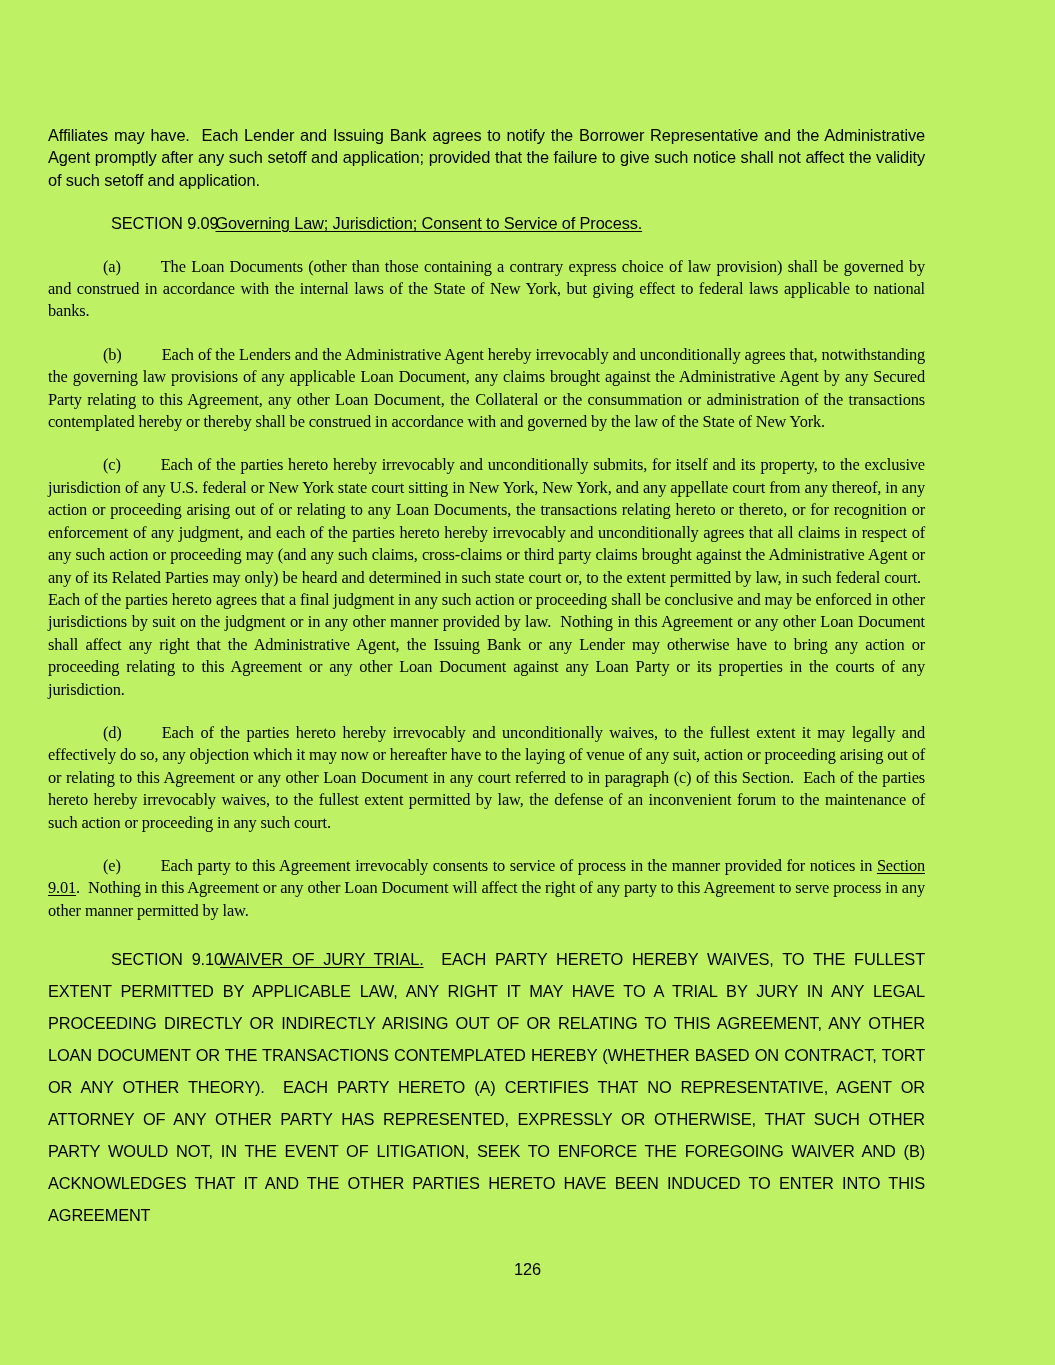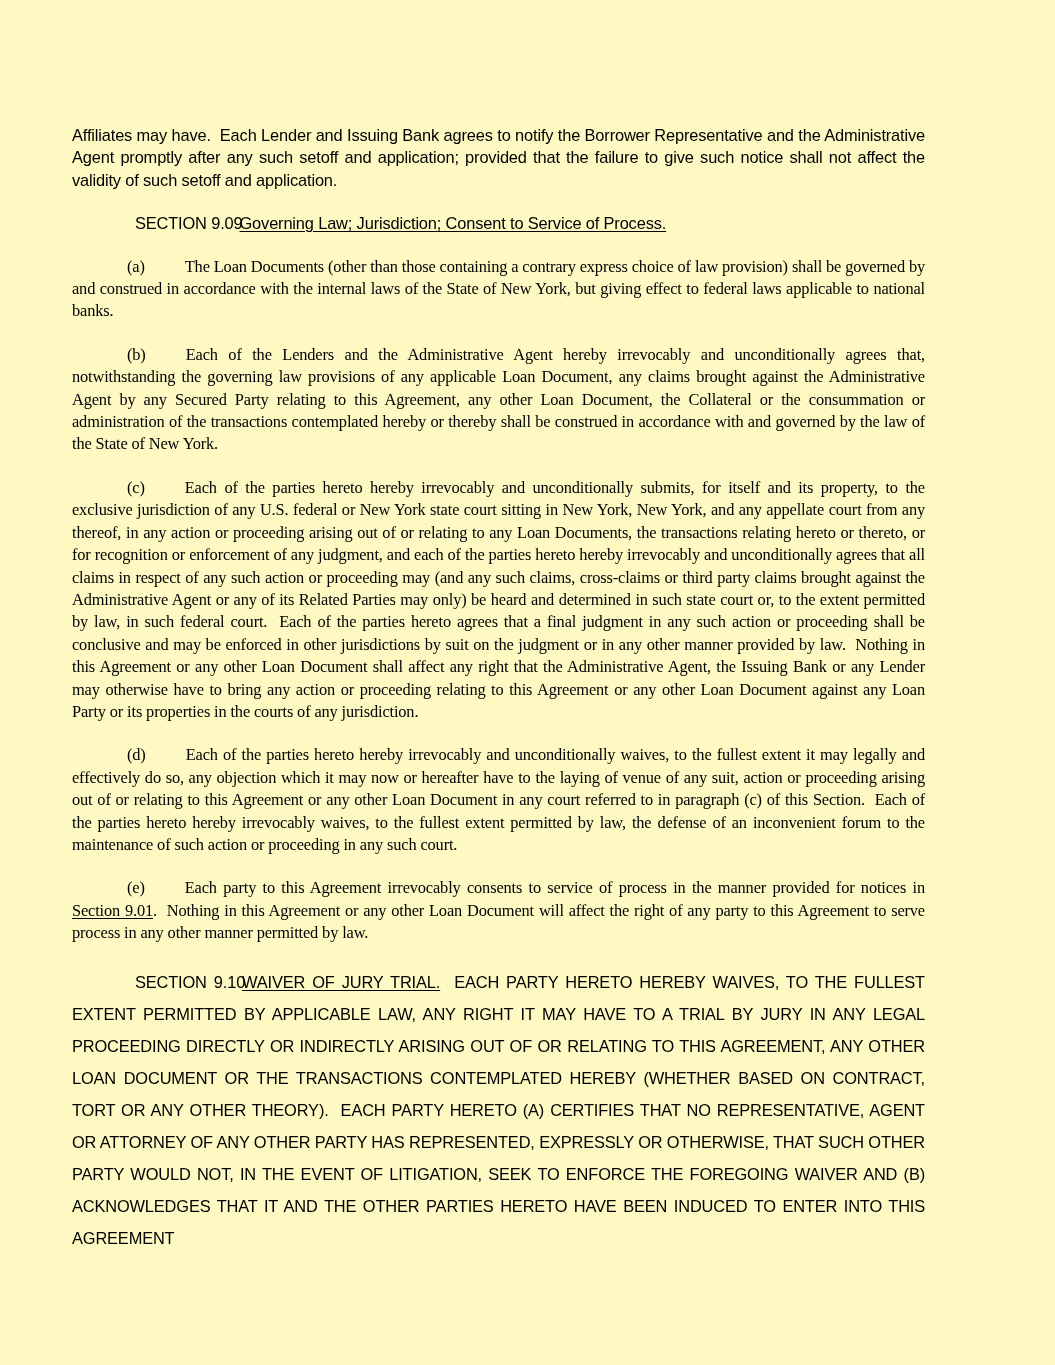--- a/index.html
+++ b/index.html
@@ -4,28 +4,28 @@
 <style>
   html, body {
     margin: 0;
     padding: 0;
     background: #ffffff;
   }
   .page {
     position: relative;
     width: 1055px;
     height: 1365px;
-    background: #fef9c3;
+    background: #bef264;
     color: #000000;
     font-family: "Liberation Sans", "DejaVu Sans", sans-serif;
     font-size: 16.4px;
     line-height: 22.4px;
     letter-spacing: -0.15px;
     box-sizing: border-box;
-    padding: 124px 130px 0 72px;
+    padding: 124px 130px 0 48px;
     overflow: hidden;
   }
   .para {
     margin: 0 0 21px 0;
     text-align: justify;
   }
   .para.flush {
     text-indent: 0;
   }
   .para.body {
@@ -76,14 +76,15 @@
   <p class="para body"><span class="marker">(b)</span><span class="tab"></span><span>Each of the Lenders and the Administrative Agent hereby irrevocably and unconditionally agrees that, notwithstanding the governing law provisions of any applicable Loan Document, any claims brought against the Administrative Agent by any Secured Party relating to this Agreement, any other Loan Document, the Collateral or the consummation or administration of the transactions contemplated hereby or thereby shall be construed in accordance with and governed by the law of the State of New York.</span></p>
 
   <p class="para body"><span class="marker">(c)</span><span class="tab"></span><span>Each of the parties hereto hereby irrevocably and unconditionally submits, for itself and its property, to the exclusive jurisdiction of any U.S. federal or New York state court sitting in New York, New York, and any appellate court from any thereof, in any action or proceeding arising out of or relating to any Loan Documents, the transactions relating hereto or thereto, or for recognition or enforcement of any judgment, and each of the parties hereto hereby irrevocably and unconditionally agrees that all claims in respect of any such action or proceeding may (and any such claims, cross-claims or third party claims brought against the Administrative Agent or any of its Related Parties may only) be heard and determined in such state court or, to the extent permitted by law, in such federal court.&nbsp; Each of the parties hereto agrees that a final judgment in any such action or proceeding shall be conclusive and may be enforced in other jurisdictions by suit on the judgment or in any other manner provided by law.&nbsp; Nothing in this Agreement or any other Loan Document shall affect any right that the Administrative Agent, the Issuing Bank or any Lender may otherwise have to bring any action or proceeding relating to this Agreement or any other Loan Document against any Loan Party or its properties in the courts of any jurisdiction.</span></p>
 
   <p class="para body"><span class="marker">(d)</span><span class="tab"></span><span>Each of the parties hereto hereby irrevocably and unconditionally waives, to the fullest extent it may legally and effectively do so, any objection which it may now or hereafter have to the laying of venue of any suit, action or proceeding arising out of or relating to this Agreement or any other Loan Document in any court referred to in paragraph (c) of this Section.&nbsp; Each of the parties hereto hereby irrevocably waives, to the fullest extent permitted by law, the defense of an inconvenient forum to the maintenance of such action or proceeding in any such court.</span></p>
 
   <p class="para body"><span class="marker">(e)</span><span class="tab"></span><span>Each party to this Agreement irrevocably consents to service of process in the manner provided for notices in </span><span class="underline">Section 9.01</span><span>.&nbsp; Nothing in this Agreement or any other Loan Document will affect the right of any party to this Agreement to serve process in any other manner permitted by law.</span></p>
 
   <p class="para caps"><span>SECTION 9.10</span><span class="underline title-overlap">WAIVER OF JURY TRIAL.</span><span>&nbsp; EACH PARTY HERETO HEREBY WAIVES, TO THE FULLEST EXTENT PERMITTED BY APPLICABLE LAW, ANY RIGHT IT MAY HAVE TO A TRIAL BY JURY IN ANY LEGAL PROCEEDING DIRECTLY OR INDIRECTLY ARISING OUT OF OR RELATING TO THIS AGREEMENT, ANY OTHER LOAN DOCUMENT OR THE TRANSACTIONS CONTEMPLATED HEREBY (WHETHER BASED ON CONTRACT, TORT OR ANY OTHER THEORY).&nbsp; EACH PARTY HERETO (A) CERTIFIES THAT NO REPRESENTATIVE, AGENT OR ATTORNEY OF ANY OTHER PARTY HAS REPRESENTED, EXPRESSLY OR OTHERWISE, THAT SUCH OTHER PARTY WOULD NOT, IN THE EVENT OF LITIGATION, SEEK TO ENFORCE THE FOREGOING WAIVER AND (B) ACKNOWLEDGES THAT IT AND THE OTHER PARTIES HERETO HAVE BEEN INDUCED TO ENTER INTO THIS AGREEMENT</span></p>
 
+  <div class="page-number">126</div>
 
 </div>
 
 </body></html>

